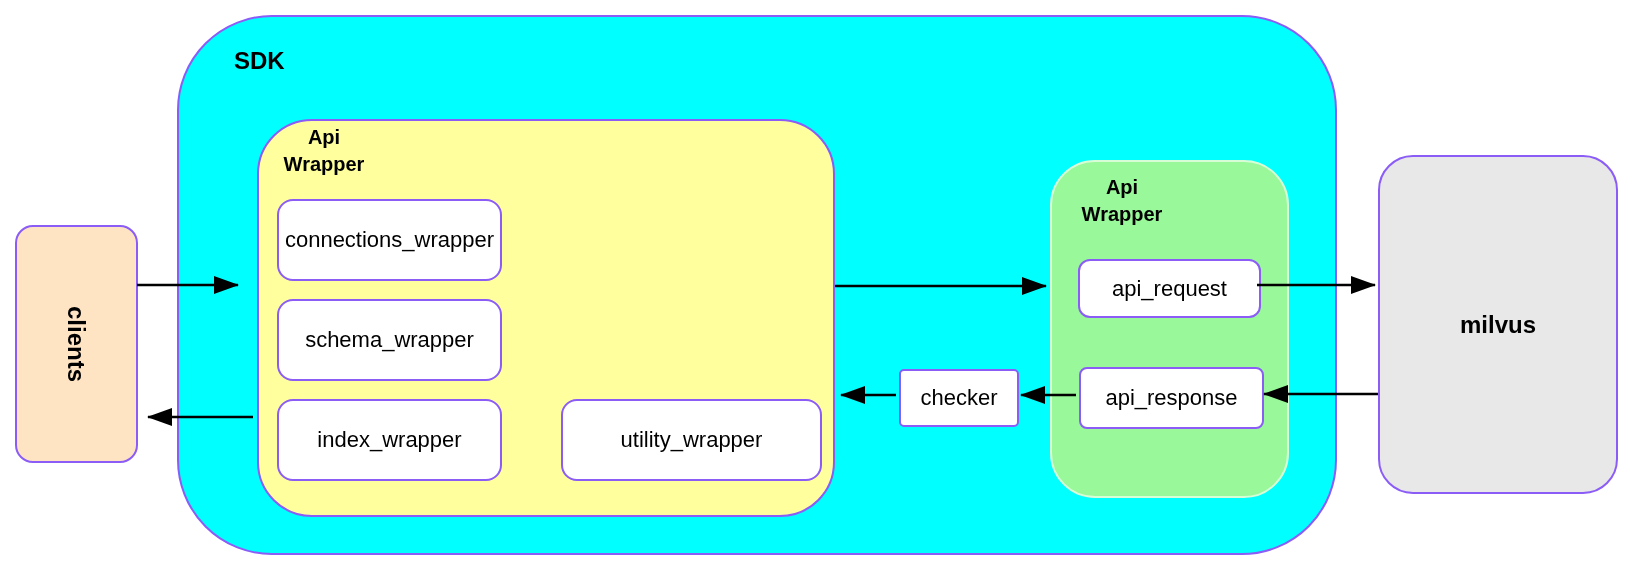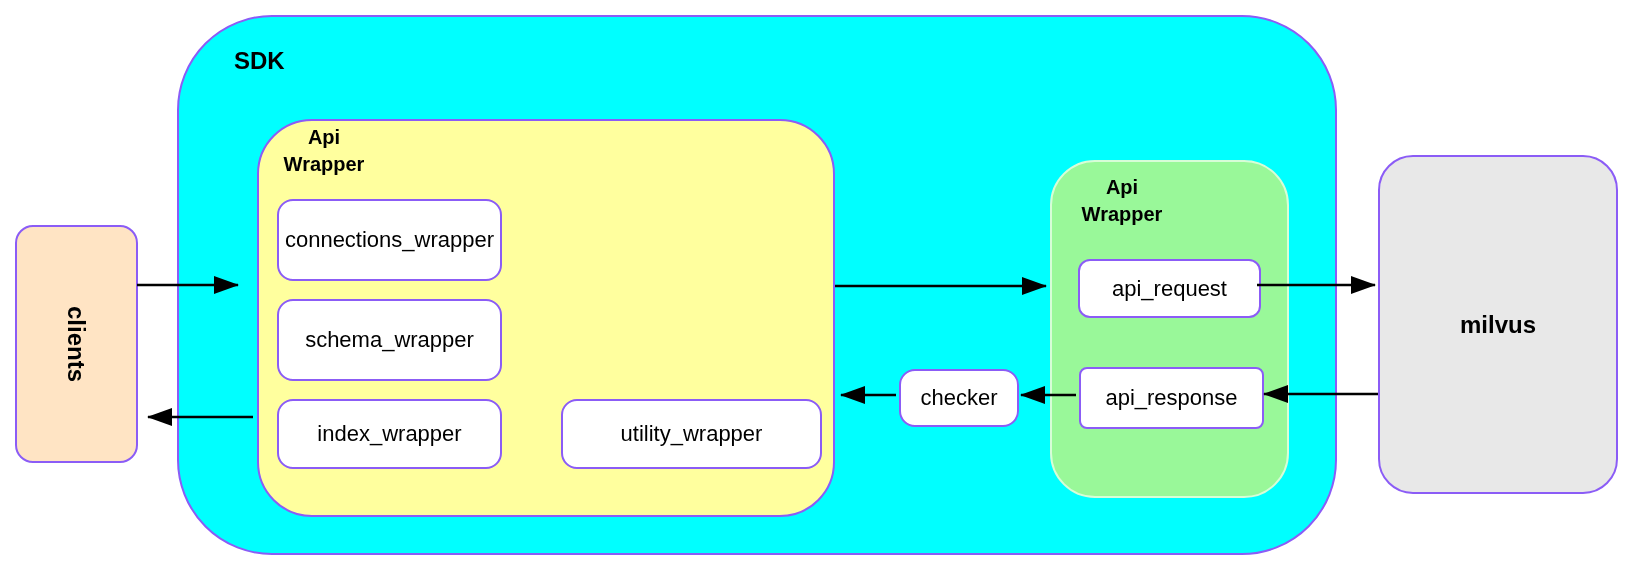--- a/index.html
+++ b/index.html
@@ -18,23 +18,23 @@
 
   .api-wrapper{left:78px;top:102px;width:578px;height:398px;border-radius:55px;background:var(--yellow,#FFFF9E);}
   .group-label{position:absolute;text-align:center;font-weight:bold;font-size:20px;line-height:27px;}
   .aw-label{left:5px;top:3px;width:120px;}
 
   .leaf{background:var(--box_bg,#FFFFFF);border-radius:16px;font-size:22px;white-space:nowrap;}
   .c1{left:18px;width:225px;}
   .c2{left:302px;width:261px;}
   .r1{top:78px;height:82px;}
   .r2{top:178px;height:82px;}
-  .r3{top:278px;height:70px;}
+  .r3{top:278px;height:82px;}
 
-  .checker{left:720px;top:352px;width:120px;height:58px;border-radius:16px;}
+  .checker{left:720px;top:352px;width:120px;height:58px;border-radius:5px;}
 
   .api-gateway{left:871px;top:143px;width:239px;height:338px;border-radius:45px;
     background:var(--green,#99F899);border:2px solid #d7fdd7;}
   .ag-label{left:0;top:12px;width:140px;}
   .api-request{left:26px;top:97px;width:183px;height:59px;border-radius:12px;}
   .api-response{left:27px;top:205px;width:185px;height:62px;border-radius:8px;}
 
   .milvus{left:1378px;top:147px;width:240px;height:339px;border-radius:35px;background:var(--gray,#E8E8E8);margin-top:8px;}
   .milvus-label{font-weight:bold;font-size:24px;}
 

